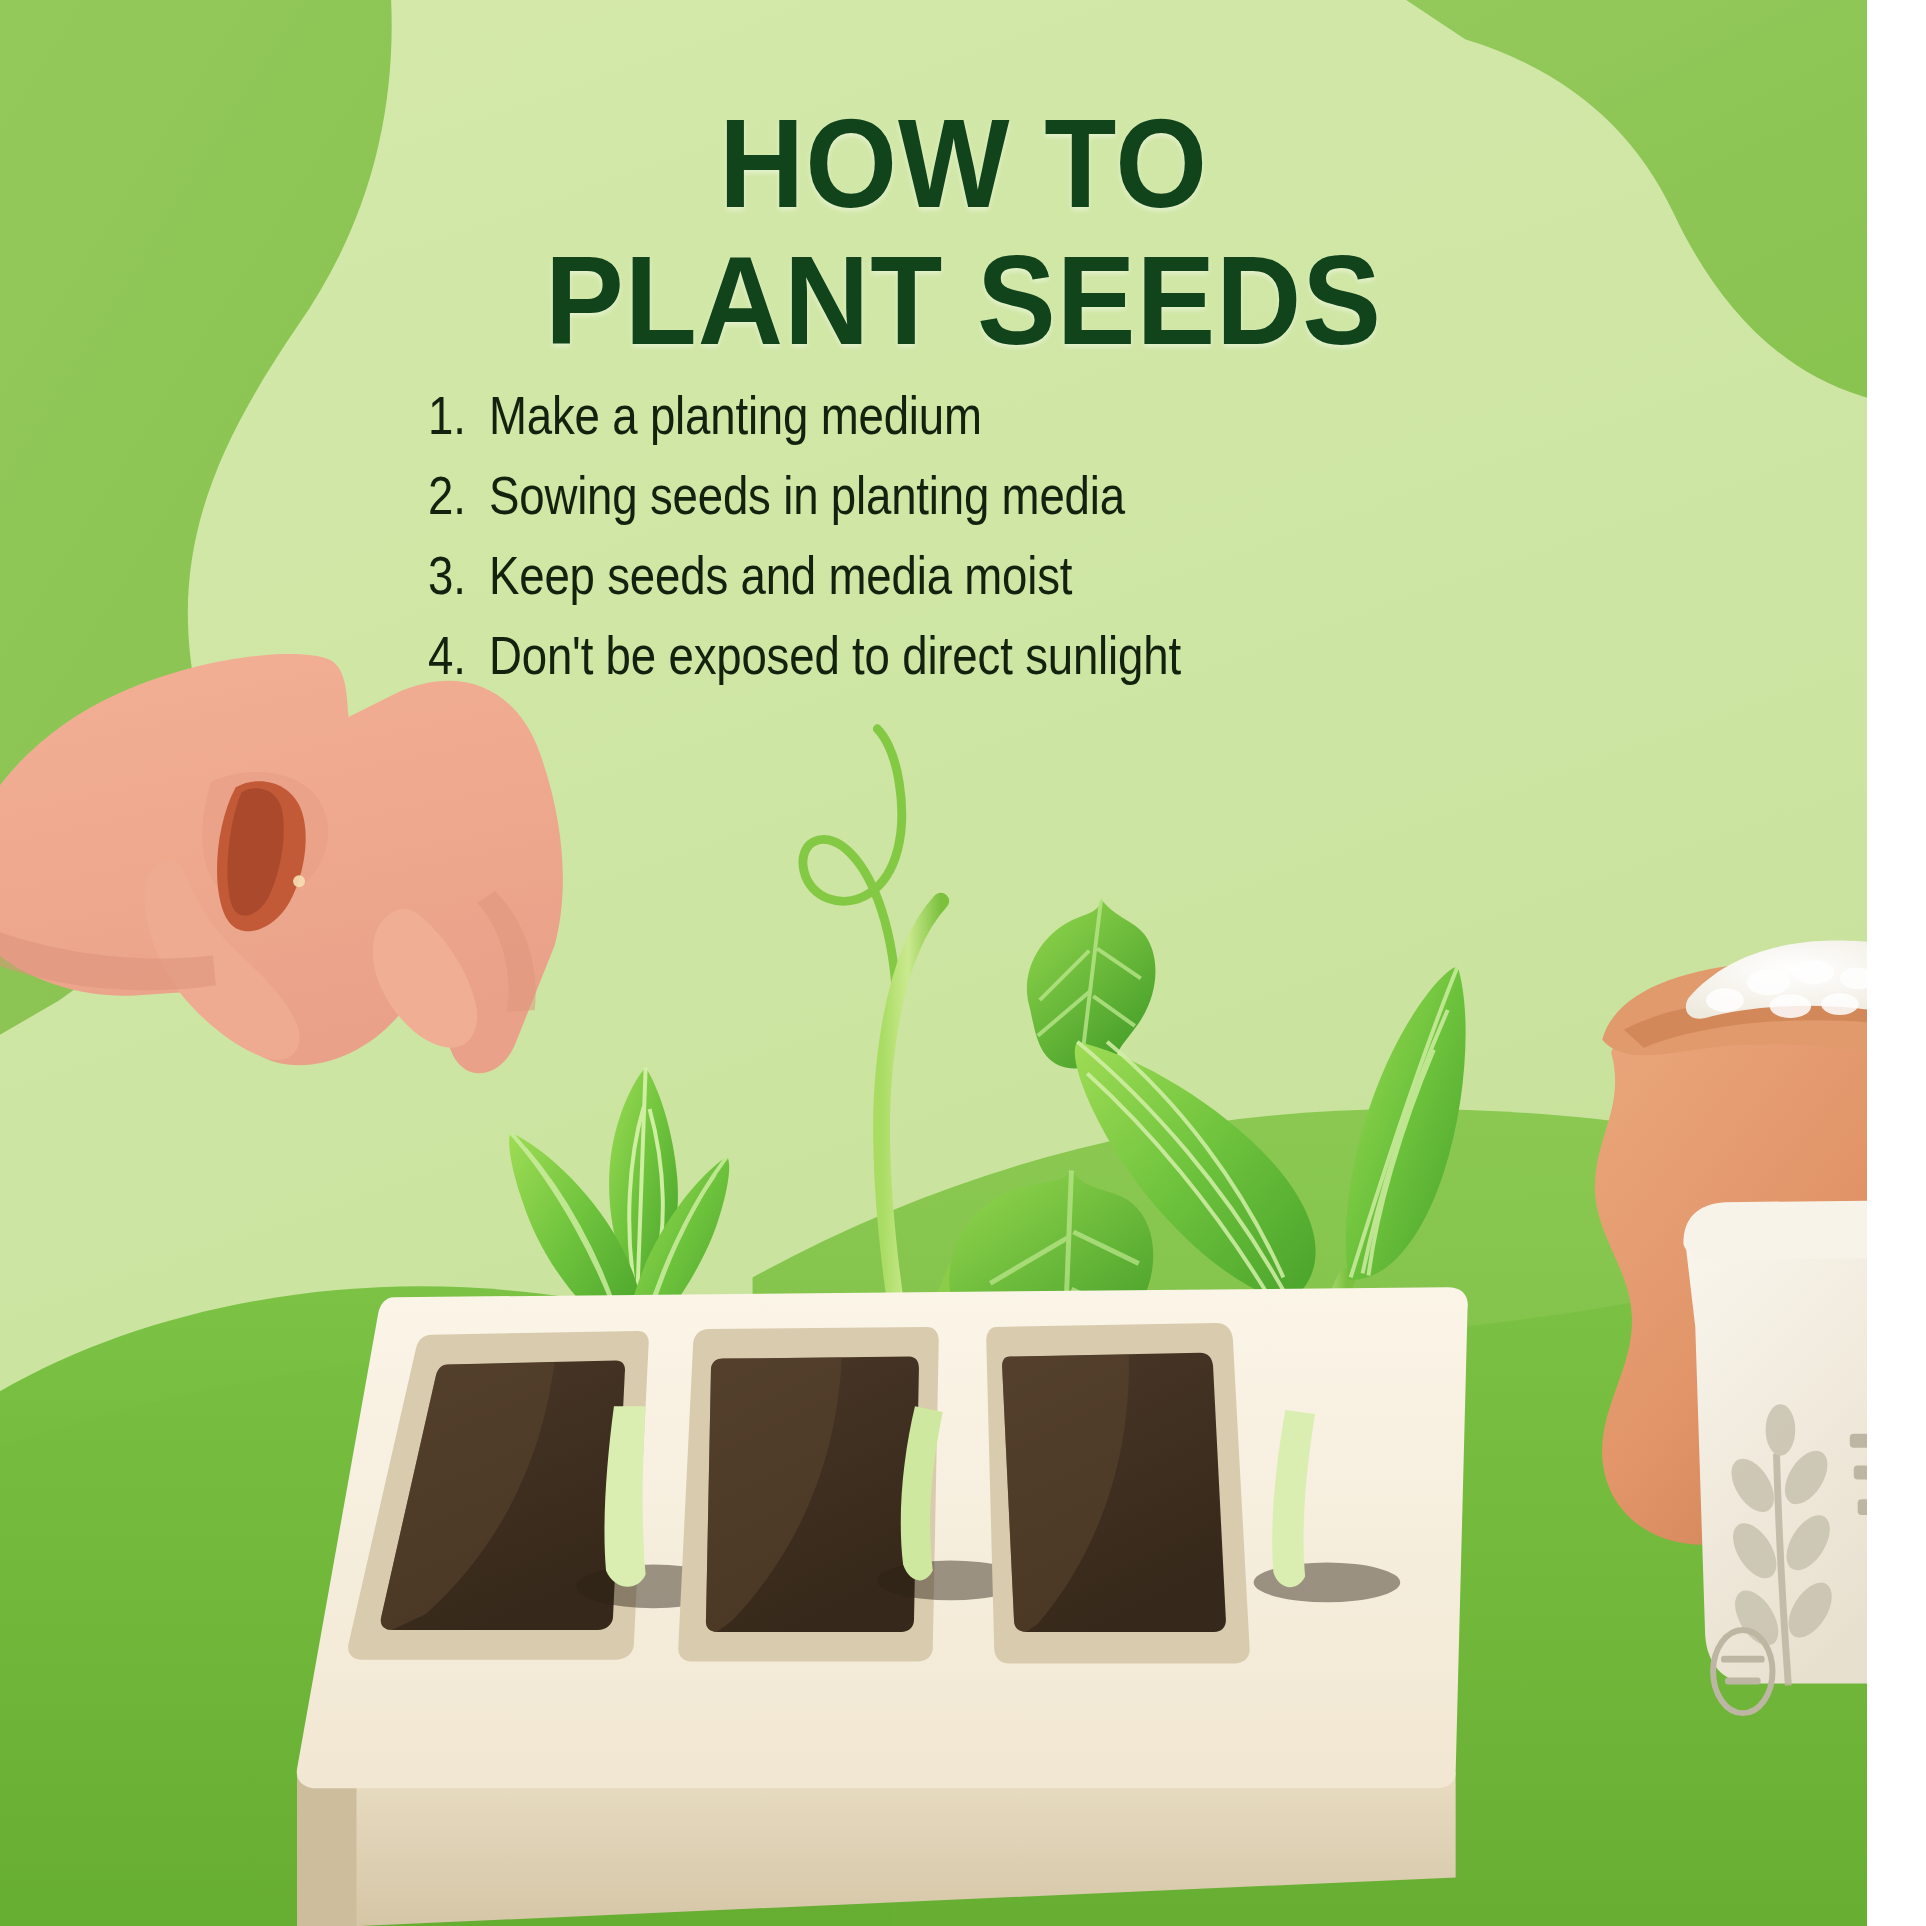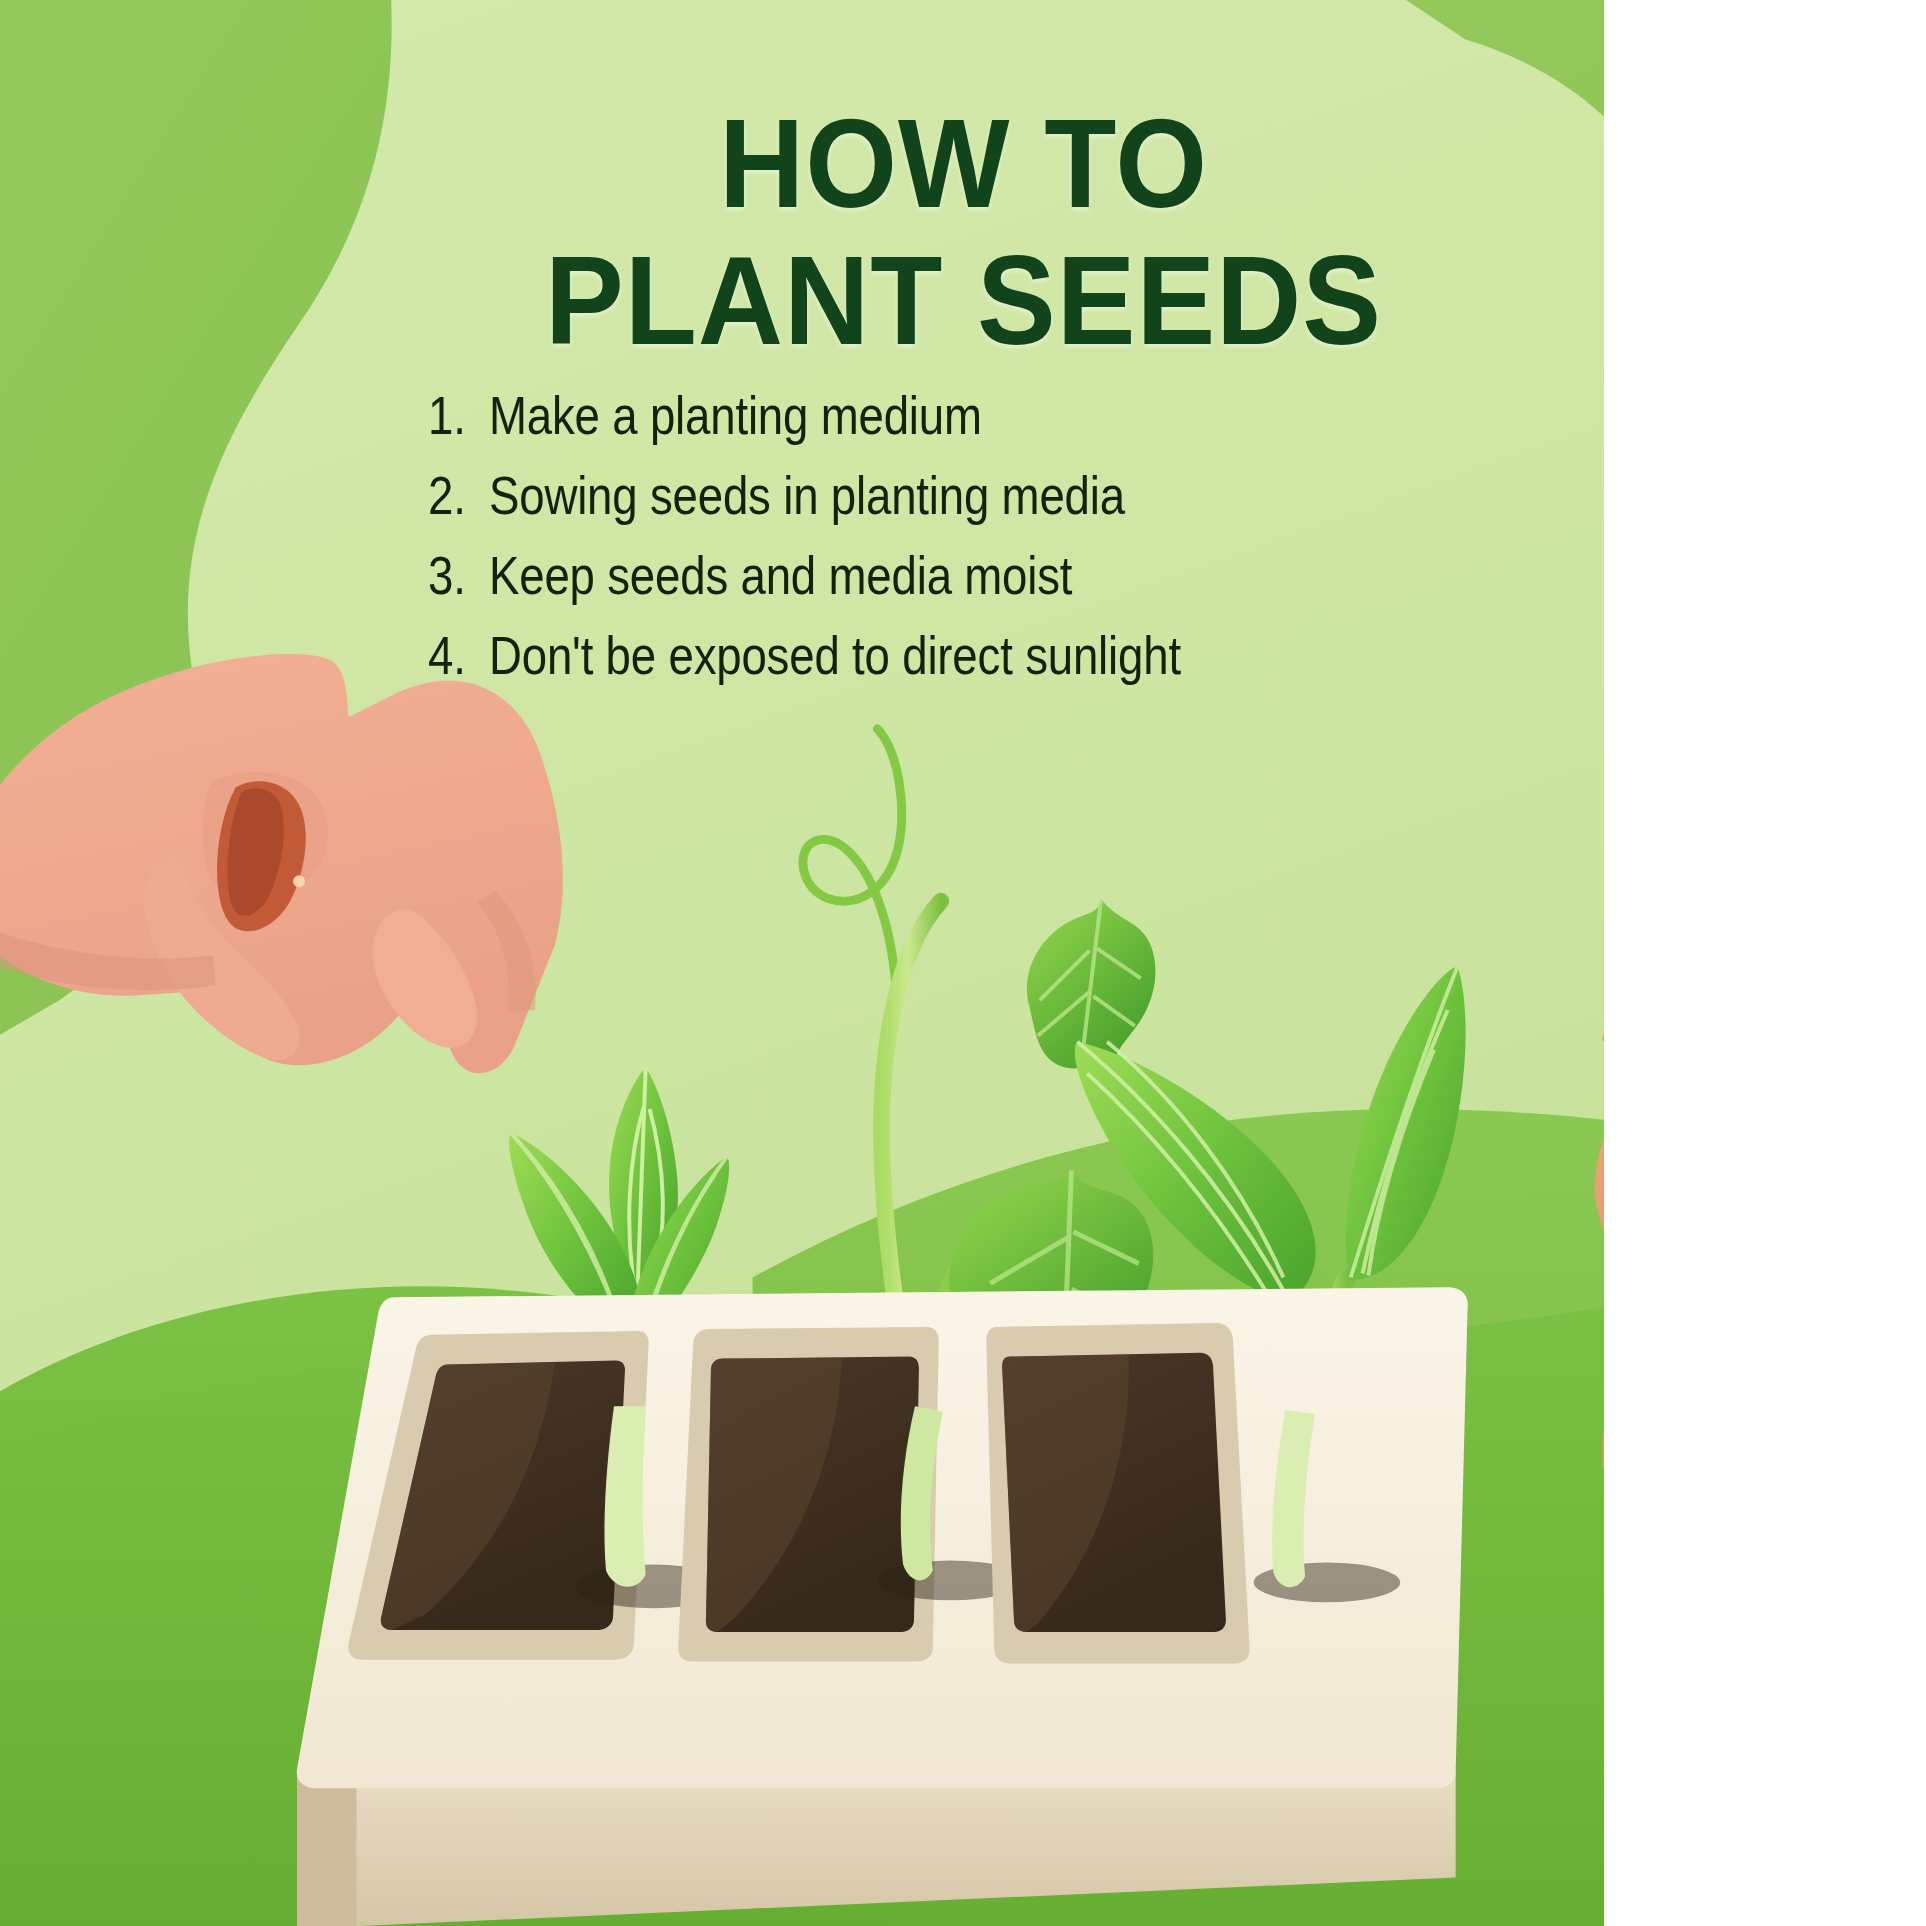--- a/index.html
+++ b/index.html
@@ -2,26 +2,25 @@
 <html><head>
 <meta charset="utf-8">
 <style>
   html, body {
     margin: 0;
     padding: 0;
     background: #ffffff;
   }
   #poster {
     position: relative;
-    width: 1568px;
+    width: 1867px;
     height: 1927px;
     overflow: hidden;
     font-family: "Liberation Sans", sans-serif;
     background: #cfe6a5;
-    padding-left: 36px;
   }
 
   
   .title-wrap {
     position: absolute;
     left: 0;
     top: 95px;
     width: 1927px;
     text-align: center;
     z-index: 40;

